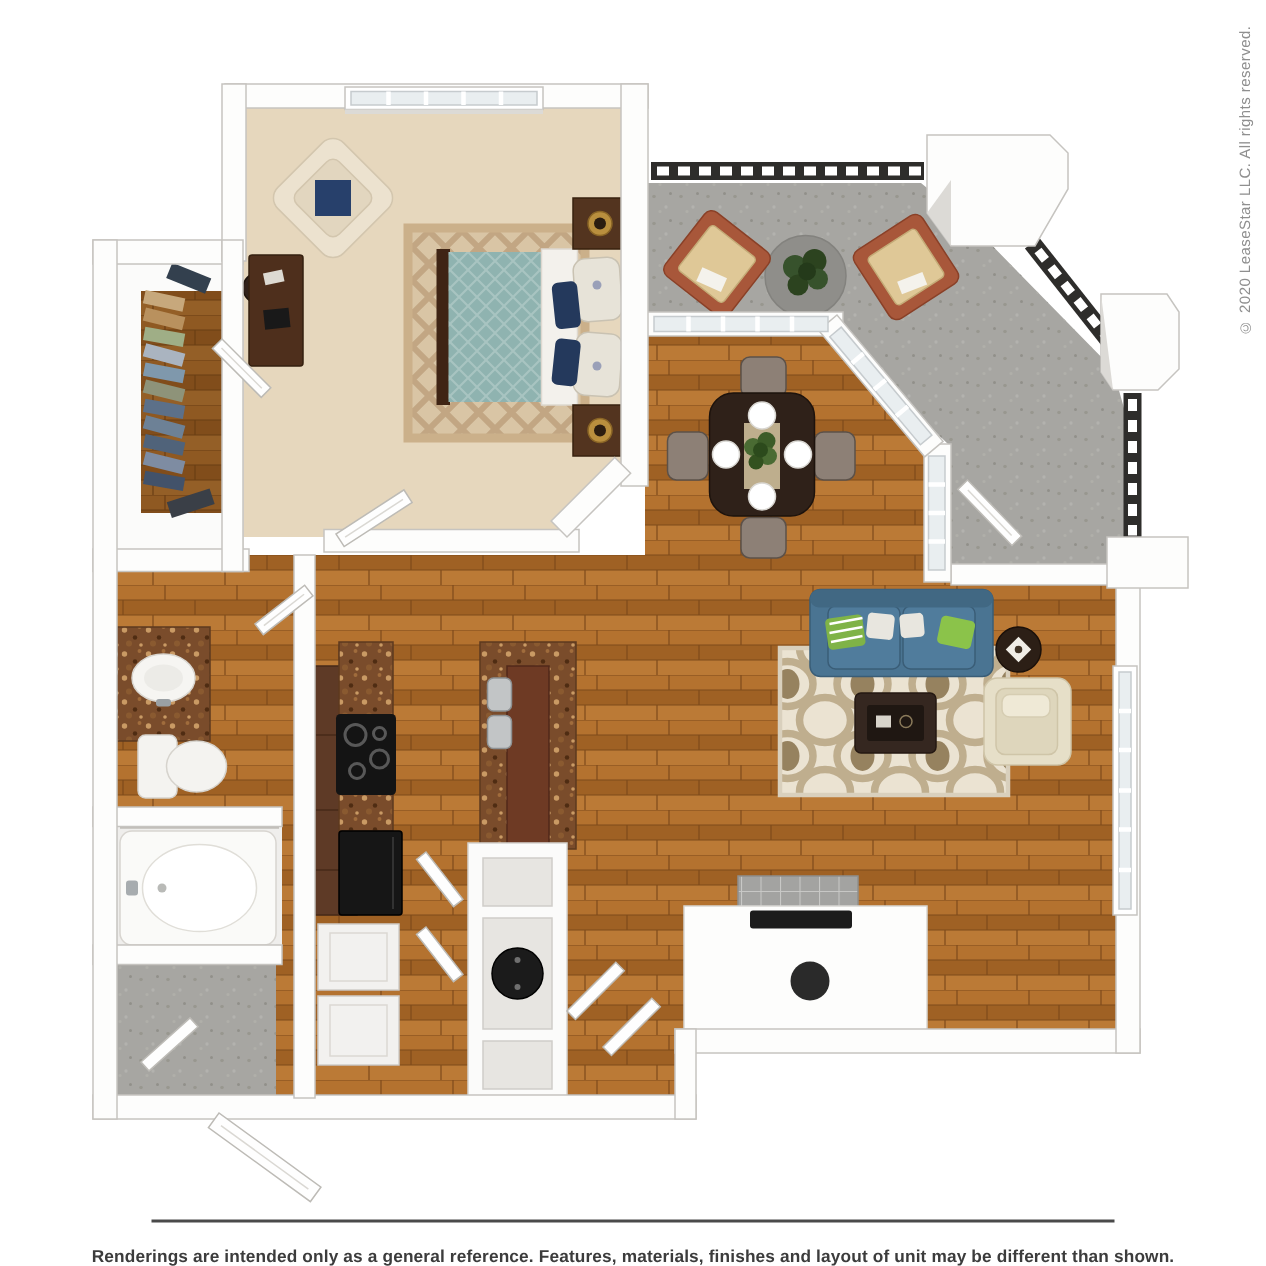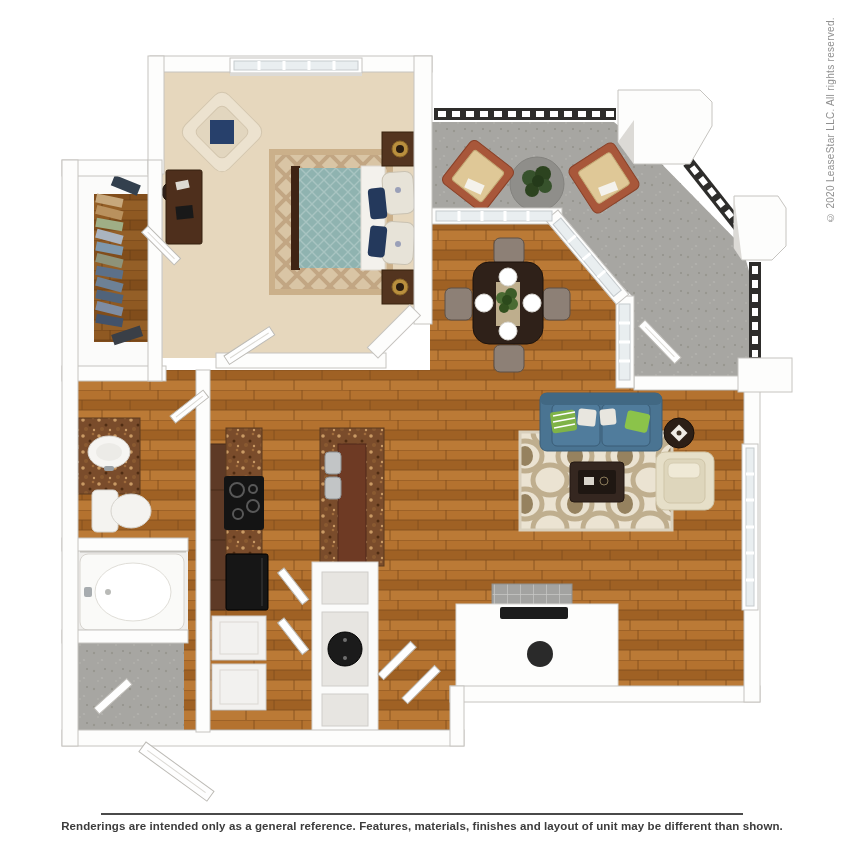--- a/index.html
+++ b/index.html
@@ -4,21 +4,21 @@
 <style>
   html,body{margin:0;padding:0;background:#ffffff;}
   .canvas{position:relative;width:844px;height:844px;background:#ffffff;overflow:hidden;
           font-family:"Liberation Sans",sans-serif;}
   .plan-svg{position:absolute;left:0;top:0;}
   .watermark{position:absolute;top:8px;right:3px;height:215px;width:16px;
              writing-mode:vertical-rl;transform:rotate(180deg);
              font-size:10px;color:#8f8f8f;letter-spacing:.3px;white-space:nowrap;}
   .footer{position:absolute;left:0;top:813px;width:844px;}
   .footer-line{margin:0 auto;width:642px;height:2px;background:#4a4a4a;}
-  .footer-text{margin-top:5px;text-align:center;font-size:11.5px;font-weight:bold;
+  .footer-text{margin-top:17px;text-align:center;font-size:11.5px;font-weight:bold;
                color:#3c3c3c;letter-spacing:.1px;}
 </style>
 </head>
 <body>
 
 <div class="canvas">
 
 <svg class="plan-svg" width="844" height="844" viewBox="0 0 844 844">
   <defs>
     <pattern id="wood" width="48" height="30" patternUnits="userSpaceOnUse">

